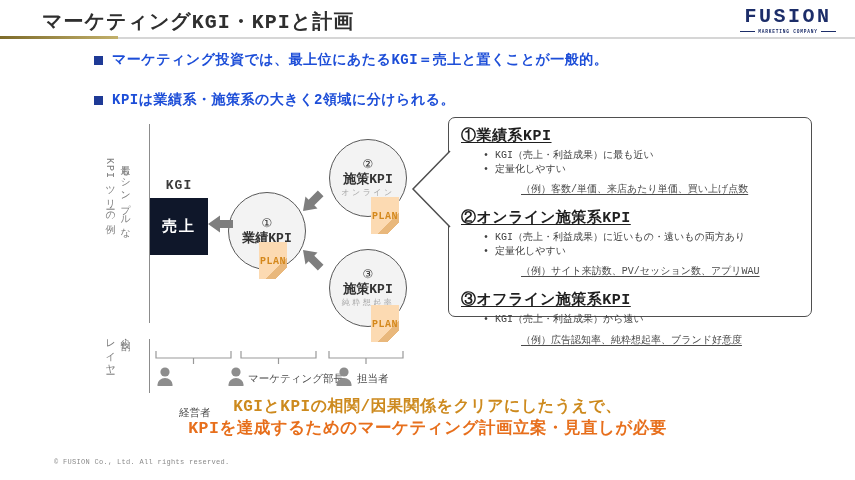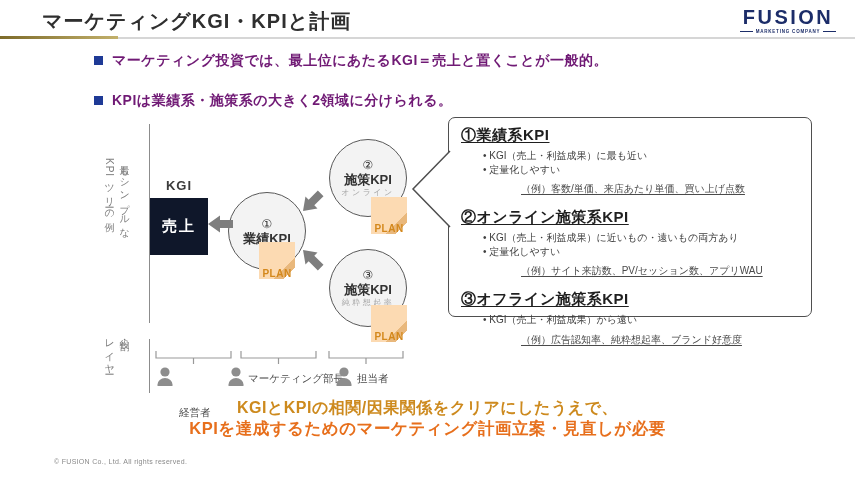--- a/index.html
+++ b/index.html
@@ -1,32 +1,32 @@
 <!DOCTYPE html>
 <html><head>
 <meta charset="utf-8">
 <style>
   html,body{margin:0;padding:0;background:#fff;}
   .slide{position:relative;width:855px;height:480px;background:#fff;overflow:hidden;
-         font-family:Liberation Sans, sans-serif;}
+         font-family:Liberation Mono, monospace;}
 
   
   .title{position:absolute;left:42px;top:8px;font-size:20px;font-weight:bold;color:#2f2f2f;letter-spacing:1px;}
   .logo{position:absolute;left:740px;top:6px;width:96px;text-align:center;}
   .logo-name{font-size:20px;font-weight:800;color:#1c2d69;letter-spacing:2.5px;line-height:22px;}
   .logo-tagline{display:flex;align-items:center;gap:3px;font-size:4.5px;font-weight:bold;color:#1c2d69;letter-spacing:0.8px;margin-top:1px;}
   .logo-tagline::before,.logo-tagline::after{content:"";flex:1;height:1px;background:#1c2d69;}
   .divider{position:absolute;left:0;top:37px;width:855px;height:2px;background:#d6d6d6;}
   .divider-accent{position:absolute;left:0;top:36px;width:118px;height:3px;
                   background:linear-gradient(90deg,#7d6b2a,#c2b06b);}
 
   
   .intro-bullet{position:absolute;left:94px;display:flex;align-items:flex-start;gap:9px;}
   .intro-bullet .sq{width:9px;height:9px;background:#1e3a96;margin-top:4px;flex:none;}
-  .intro-bullet .txt{font-size:14px;font-weight:bold;color:#701a75;letter-spacing:0.5px;line-height:17px;}
+  .intro-bullet .txt{font-size:14px;font-weight:bold;color:#1d4ed8;letter-spacing:0.5px;line-height:17px;}
 
   
   .vline{position:absolute;width:1px;background:#8c8c8c;}
   .vtext{position:absolute;writing-mode:vertical-rl;white-space:pre-line;font-size:10px;color:#7d7d7d;
          line-height:15px;letter-spacing:1px;}
 
   
   .kgi-label{position:absolute;left:150px;top:178px;width:58px;text-align:center;
              font-size:13px;font-weight:bold;color:#3c3c3c;letter-spacing:1px;}
   .kgi-box{position:absolute;left:150px;top:198px;width:58px;height:57px;background:#0f172a;
@@ -35,24 +35,24 @@
 
   
   .node{position:absolute;width:78px;height:78px;border-radius:50%;background:#f3f3f3;
         border:1.5px solid #595959;box-sizing:border-box;display:flex;flex-direction:column;
         align-items:center;justify-content:center;z-index:1;}
   .node-num{font-size:12px;color:#333;line-height:14px;}
   .node-title{font-size:13px;font-weight:bold;color:#333;line-height:15px;}
   .node-sub{font-size:8px;color:#a8a8a8;letter-spacing:2.5px;line-height:11px;}
 
   
-  .plan-note{position:absolute;width:36px;height:37px;z-index:3;
+  .plan-note{position:absolute;width:28px;height:37px;z-index:3;
      background:linear-gradient(135deg,#fcdab2 calc(100% - 15px),#e9b87c calc(100% - 15px),
                 #e9b87c calc(100% - 8px),#ffffff calc(100% - 8px));
-     display:flex;align-items:flex-end;justify-content:center;}
+     display:flex;align-items:center;justify-content:center;}
   .plan-label{font-size:10px;font-weight:bold;color:#d4881c;letter-spacing:0.5px;margin-top:2px;}
 
   .overlay{position:absolute;left:0;top:0;width:855px;height:480px;z-index:2;pointer-events:none;}
 
   
   .panel{position:absolute;left:448px;top:117px;width:364px;height:200px;background:#fff;
          border:1.5px solid #4f4f4f;border-radius:7px;box-sizing:border-box;padding:8px 12px 0 12px;z-index:1;}
   .panel-section{margin-bottom:12px;}
   .panel-heading{font-size:15px;font-weight:bold;color:#1f1f1f;letter-spacing:0.5px;
                  text-decoration:underline;text-underline-offset:2px;margin:0 0 4px 0;}

